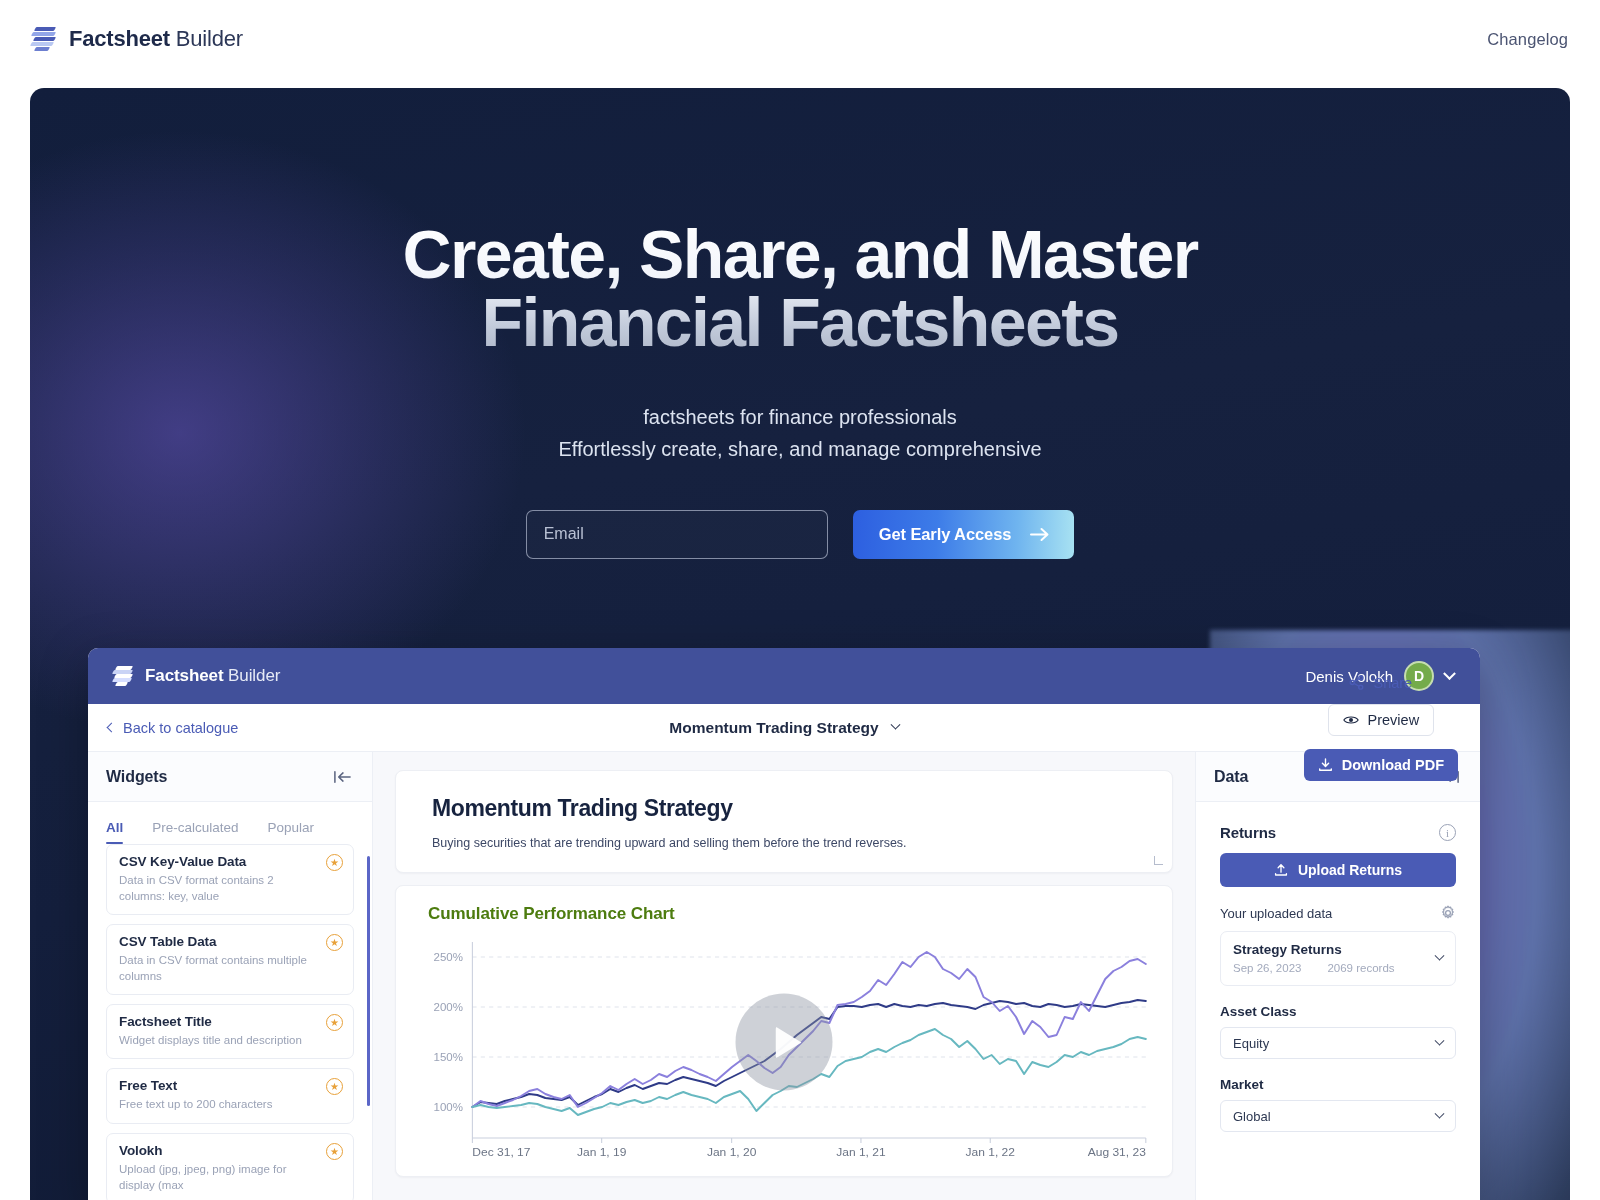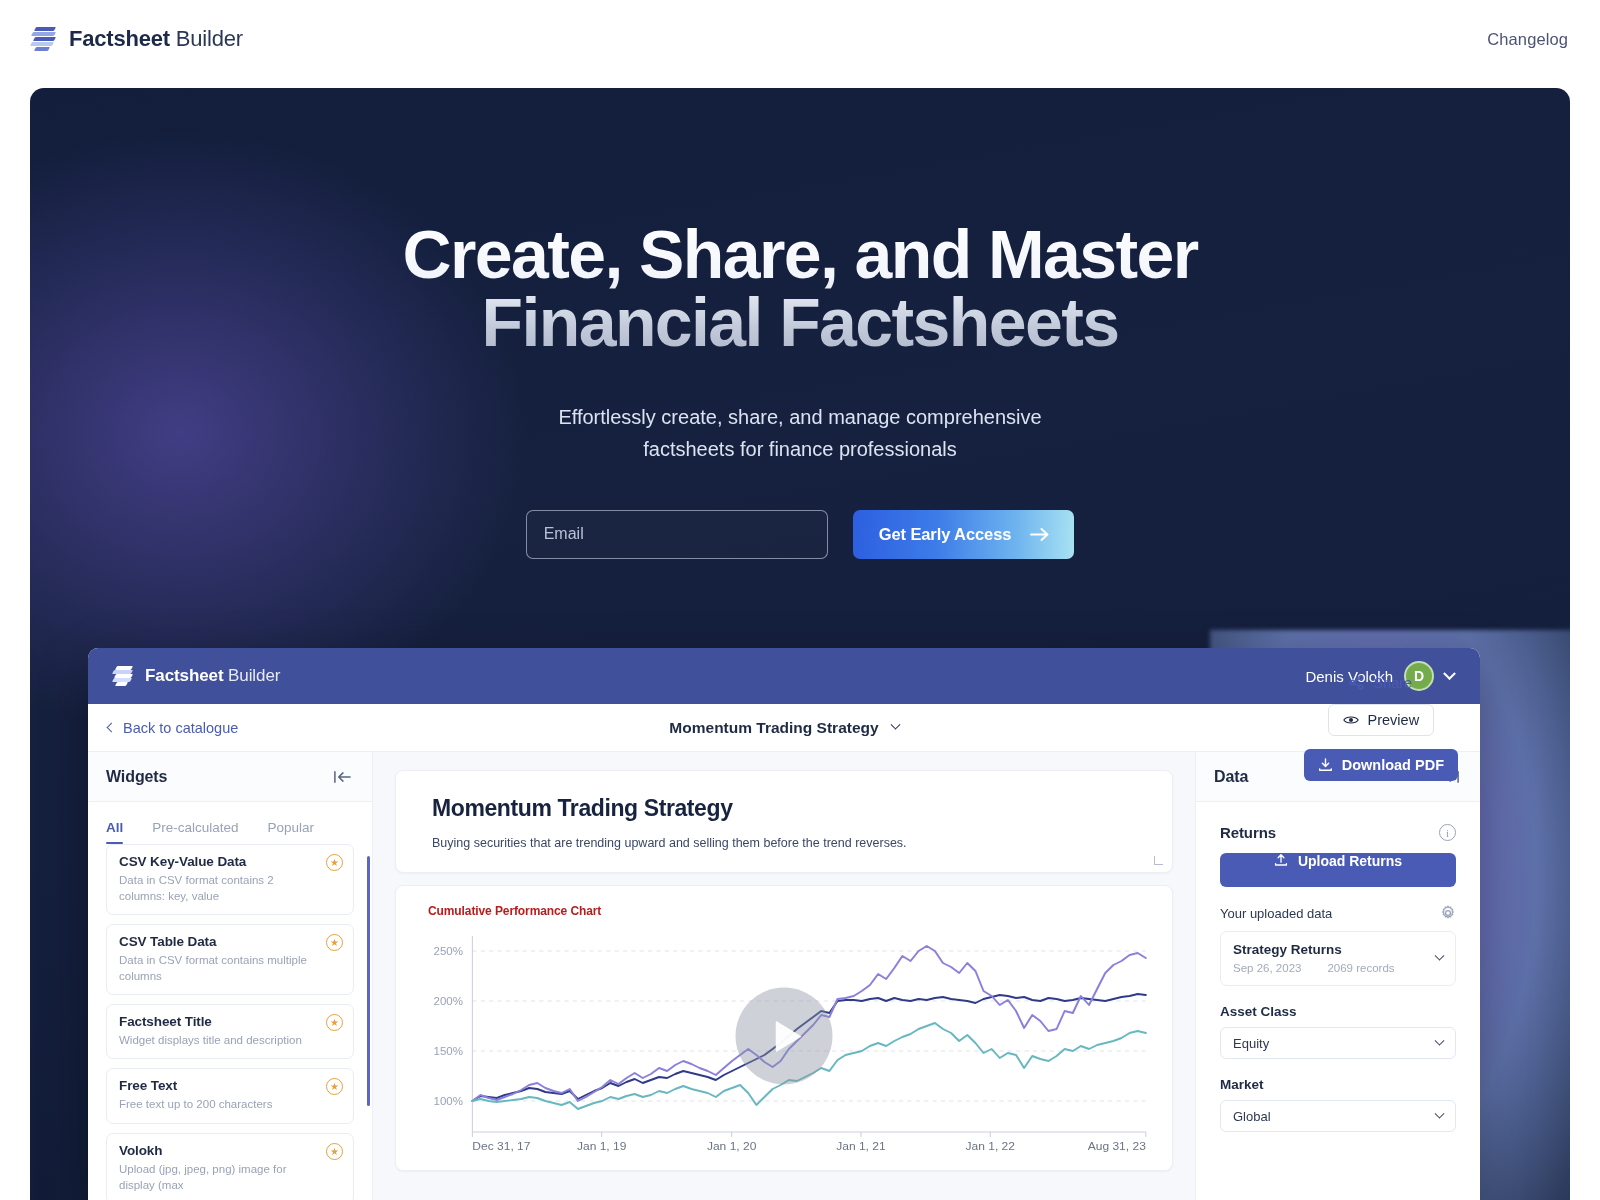--- a/index.html
+++ b/index.html
@@ -160,41 +160,41 @@
   .panel-canvas { flex: 1; padding: 18px 22px 0 22px; position: relative; overflow: hidden; }
   .card {
     background: #ffffff; border: 1px solid #edeff4; border-radius: 8px;
     box-shadow: 0 1px 2px rgba(20,30,60,0.04);
   }
   .card-title-widget { padding: 24px 36px 22px 36px; margin-bottom: 12px; position: relative; }
   .card-title-widget h2 { font-size: 23px; font-weight: 700; color: #17233f; letter-spacing: -0.4px; }
   .card-title-widget p { font-size: 12.5px; color: #3c4765; margin-top: 14px; }
   .resize-handle { position: absolute; right: 9px; bottom: 7px; width: 9px; height: 9px; border-left: 1.4px solid #b5bccd; border-bottom: 1.4px solid #b5bccd; }
   .card-chart { padding: 18px 22px 10px 22px; position: relative; }
-  .chart-head { font-size: 12px; font-weight: 700; color: #b91c1c; padding-left: 10px; letter-spacing: -0.1px; }
+  .chart-head { font-size: 17px; font-weight: 700; color: #4d7c0f; padding-left: 10px; letter-spacing: -0.1px; }
   .chart-wrap { position: relative; margin-top: 10px; }
   .playbtn {
     position: absolute; left: 50%; top: 108px; transform: translate(-50%,-50%);
     width: 97px; height: 97px; border-radius: 50%;
     background: rgba(138,145,160,0.42);
     display: flex; align-items: center; justify-content: center; cursor: pointer; z-index: 5;
   }
   .playbtn .tri { width: 0; height: 0; border-left: 26px solid rgba(255,255,255,0.95); border-top: 16px solid transparent; border-bottom: 16px solid transparent; margin-left: 8px; border-radius: 3px; }
 
   
   .panel-data { width: 285px; background: #ffffff; border-left: 1px solid #eceff5; }
   .dp-body { padding: 22px 24px 13px 24px; }
   .dp-row { display: flex; align-items: center; justify-content: space-between; }
   .dp-label { font-size: 15px; font-weight: 700; color: #1f2a44; letter-spacing: -0.1px; }
   .dp-sublabel { font-size: 13px; color: #2d3852; font-weight: 400; }
   .icon-circle { width: 17px; height: 17px; border-radius: 50%; border: 1.3px solid #9aa2b6; color: #9aa2b6; font-size: 11px; display:flex; align-items:center; justify-content:center; font-family:"Liberation Serif", serif; cursor: pointer;}
   .upload-btn {
     margin-top: 12px; width: 100%; height: 34px; background: #4a5bb5; color: #fff;
     border: none; border-radius: 6px; font-size: 14px; font-weight: 600; font-family: inherit;
-    display: flex; align-items: flex-start; justify-content: center; gap: 10px; cursor: pointer;
+    display: flex; align-items: center; justify-content: center; gap: 10px; cursor: pointer;
   }
   .dataset-card {
     margin-top: 10px; border: 1px solid #e9ecf3; border-radius: 7px; padding: 10px 12px 11px 12px;
     display: flex; align-items: center; justify-content: space-between; cursor: pointer;
   }
   .dataset-card h5 { font-size: 13.5px; font-weight: 700; color: #1f2a44; }
   .dataset-meta { display: flex; gap: 26px; margin-top: 5px; }
   .dataset-meta span { font-size: 11.5px; color: #a3aabd; }
   .field-label { font-size: 13.5px; font-weight: 700; color: #1f2a44; margin-top: 18px; }
   .select-box {
@@ -226,22 +226,22 @@
 
   <div class="hero">
     <div class="hero-glow-r"></div>
 
     <div class="hero-inner">
       <h1 class="headline">
         <span>Create, Share, and Master</span>
         <span class="l2">Financial Factsheets</span>
       </h1>
       <div class="subtitle">
+        <span>factsheets for finance professionals</span>
         <span>Effortlessly create, share, and manage comprehensive</span>
-        <span>factsheets for finance professionals</span>
       </div>
 
       <div class="cta-row">
         <input class="email-input" type="text" placeholder="Email" value="" style="">
         <button class="cta-btn">
           <span>Get Early Access</span>
           <svg width="20" height="15" viewBox="0 0 20 15">
             <path d="M1 7.5 H17 M11.5 2 L17.5 7.5 L11.5 13" stroke="#ffffff" stroke-width="2" fill="none" stroke-linecap="round" stroke-linejoin="round"></path>
           </svg>
         </button>

